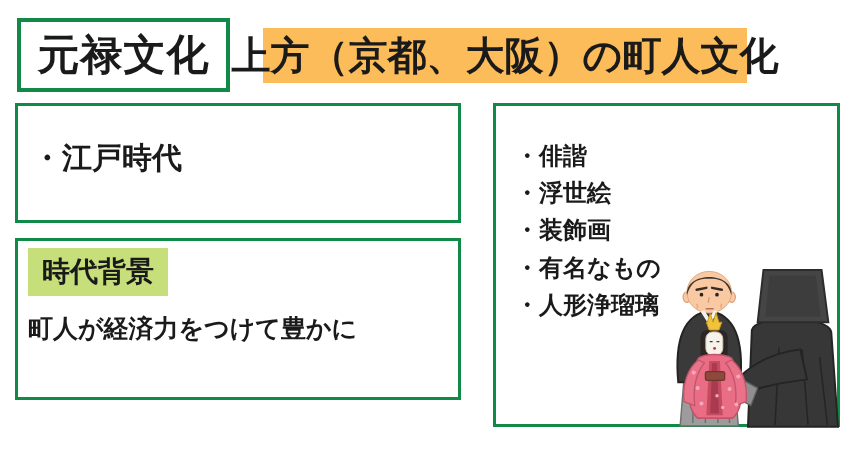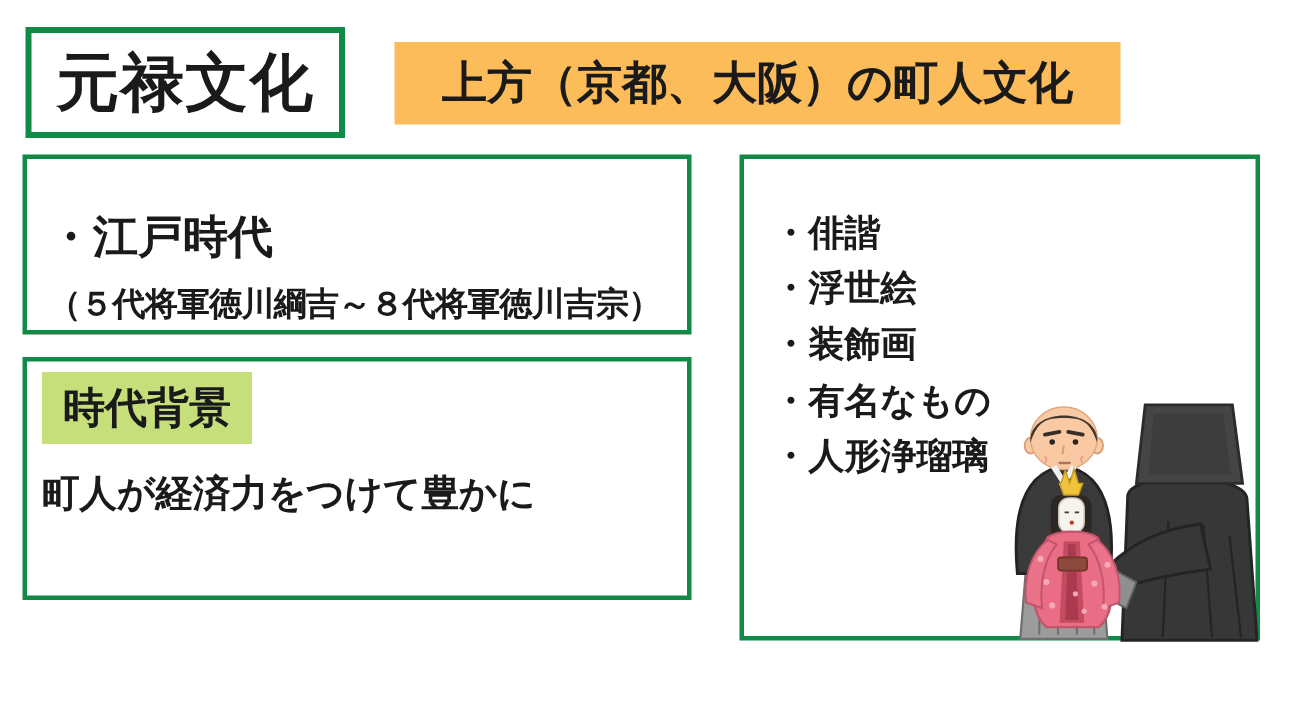--- a/index.html
+++ b/index.html
@@ -12,21 +12,21 @@
     position:absolute; left:17px; top:18px; width:213px; height:74px;
     border:4px solid var(--border-green,#128a47); box-sizing:border-box;
     display:flex; align-items:center; justify-content:center; background:#fff;
   }
   .title-box .title-text { font-size:42px; letter-spacing:1px; white-space:nowrap; }
   .banner {
     position:absolute; left:263px; top:28px; width:484px; height:55px;
     background:var(--banner-orange,#fbbc59);
     display:flex; align-items:center; justify-content:center;
   }
-  .banner .banner-text { font-size:30px; white-space:nowrap; }
+  .banner .banner-text { font-size:39px; white-space:nowrap; }
   .box {
     position:absolute; border:3px solid var(--border-green,#128a47);
     box-sizing:border-box; background:#fff;
   }
   .era-box { left:15px; top:103px; width:446px; height:120px; padding:32px 8px 0 14px; }
   .era-line1 { font-size:30px; }
   .era-line2 { font-size:22px; margin-top:9px; letter-spacing:-0.5px; white-space:nowrap; }
   .background-box { left:15px; top:238px; width:446px; height:162px; padding:7px 10px 0 10px; }
   .hl {
     display:inline-block; background:var(--highlight-green,#c7df7b);
@@ -48,21 +48,20 @@
   <div class="title-box">
     <span class="title-text">元禄文化</span>
   </div>
 
   <div class="banner">
     <span class="banner-text">上方（京都、大阪）の町人文化</span>
   </div>
 
   <div class="box era-box">
     <div class="era-line1">・江戸時代</div>
-    <div class="era-line2">（５代将軍徳川綱吉～８代将軍徳川吉宗）</div>
   </div>
 
   <div class="box background-box">
     <span class="hl">時代背景</span>
     <div class="body-line">町人が経済力をつけて豊かに</div>
   </div>
 
   <div class="box famous-box">
     <ul class="famous-list">
       <li>・俳諧</li>

